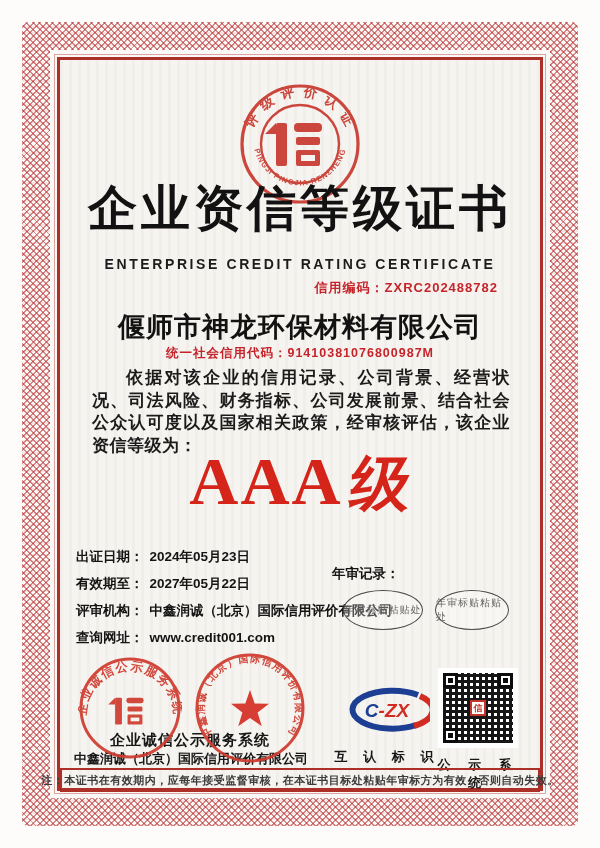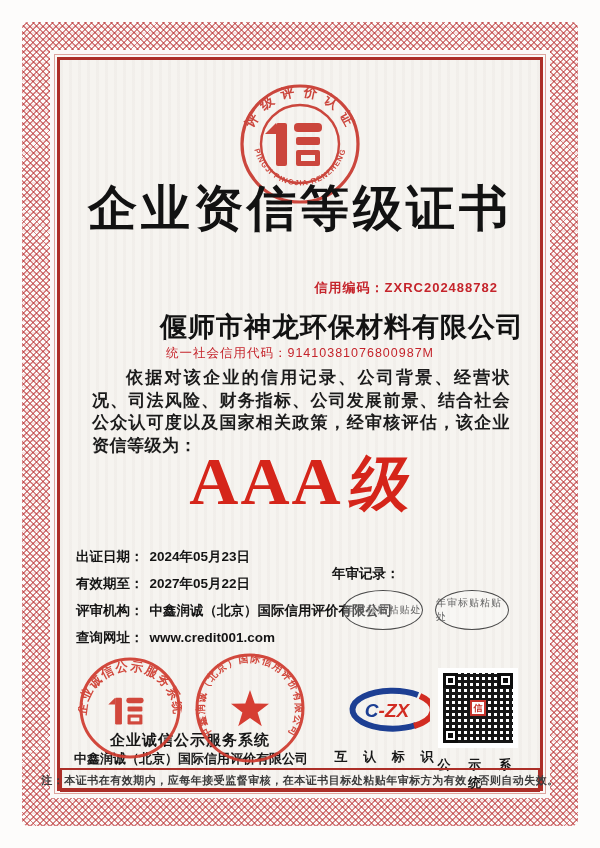--- a/index.html
+++ b/index.html
@@ -22,22 +22,22 @@
   .abs{position:absolute;}
 
   .title{top:121px;left:0;width:100%;text-align:center;
     font-family:"Liberation Serif","DejaVu Serif",serif;
     font-size:49px;font-weight:900;letter-spacing:4px;color:#121212;line-height:56px;}
   .subtitle{top:196px;left:0;width:100%;text-align:center;
     font-size:14px;font-weight:700;letter-spacing:2.6px;color:#1c1c1c;}
   .credit-line{top:219px;right:42px;font-size:13px;font-weight:700;color:#c5242b;letter-spacing:1px;}
   .company{top:249px;left:0;width:100%;text-align:center;
     font-family:"Liberation Serif","DejaVu Serif",serif;
-    font-size:27px;font-weight:900;color:#121212;letter-spacing:1px;padding-left:42px;}
-  .uscc{top:285px;left:0;width:100%;text-align:center;font-size:12.5px;font-weight:400;color:#c5242b;letter-spacing:1px;}
+    font-size:27px;font-weight:900;color:#121212;letter-spacing:1px;}
+  .uscc{top:285px;left:0;width:100%;text-align:center;font-size:12.5px;font-weight:700;color:#c5242b;letter-spacing:1px;}
   .paragraph{top:308px;left:32px;width:418px;font-size:17px;font-weight:700;color:#1b1b1b;
     line-height:22.5px;text-align:justify;text-indent:2em;letter-spacing:.5px;
     font-family:Liberation Mono, monospace;}
   .rating{top:382px;left:0;width:100%;text-align:center;color:#d5251a;
     font-family:"Liberation Serif","DejaVu Serif",serif;font-weight:900;}
   .rating .grade{font-size:68px;letter-spacing:2px;}
   .rating .suffix{font-size:60px;display:inline-block;transform:skewX(-8deg);margin-left:8px;}
 
   .details{top:488px;left:16px;width:300px;}
   .detail-row{height:27px;font-size:13.5px;font-weight:800;color:#141414;white-space:nowrap;}
@@ -102,20 +102,21 @@
         <polygon points="-24,-23 -35,-12 -24,-12"></polygon>
         <rect x="-24" y="-23" width="11" height="43" rx="2"></rect>
         <rect x="-6" y="-23" width="28" height="9" rx="4"></rect>
         <rect x="-4" y="-9" width="24" height="8" rx="2"></rect>
         <rect x="-4" y="4" width="24" height="16" rx="2"></rect>
         <rect x="1" y="9" width="14" height="6" fill="#f6f4f0"></rect>
       </g>
     </svg>
 
     <div class="abs title">企业资信等级证书</div>
+    <div class="abs subtitle">ENTERPRISE CREDIT RATING CERTIFICATE</div>
     <div class="abs credit-line">
       <span>信用编码：</span><span>ZXRC202488782</span>
     </div>
 
     <div class="abs company">偃师市神龙环保材料有限公司</div>
     <div class="abs uscc">
       <span>统一社会信用代码：</span><span>91410381076800987M</span>
     </div>
 
     <div class="abs paragraph">依据对该企业的信用记录、公司背景、经营状况、司法风险、财务指标、公司发展前景、结合社会公众认可度以及国家相关政策，经审核评估，该企业资信等级为：</div>

